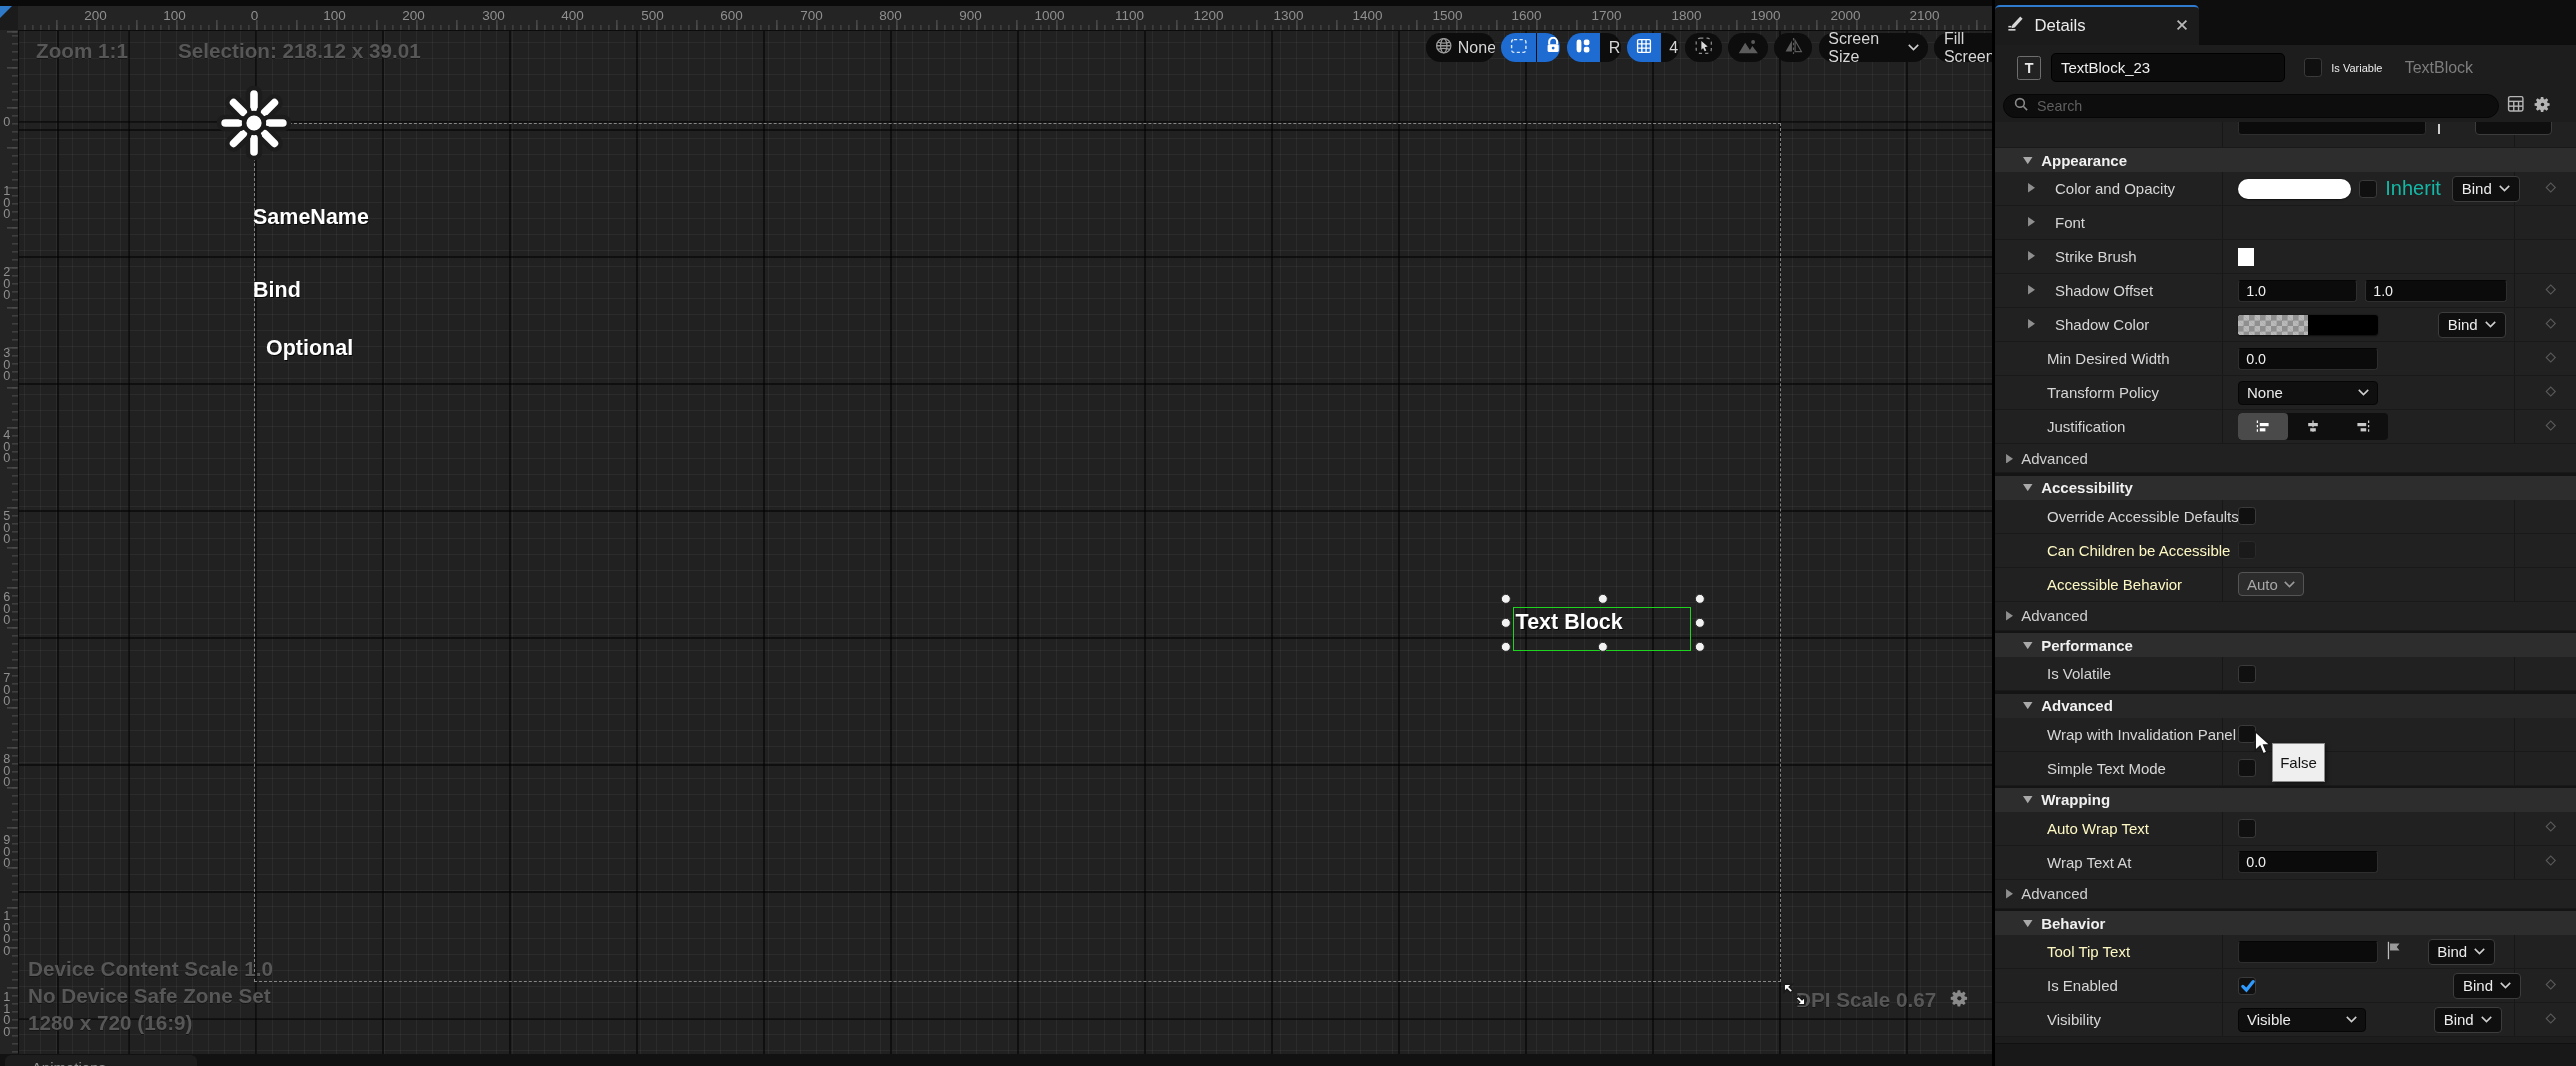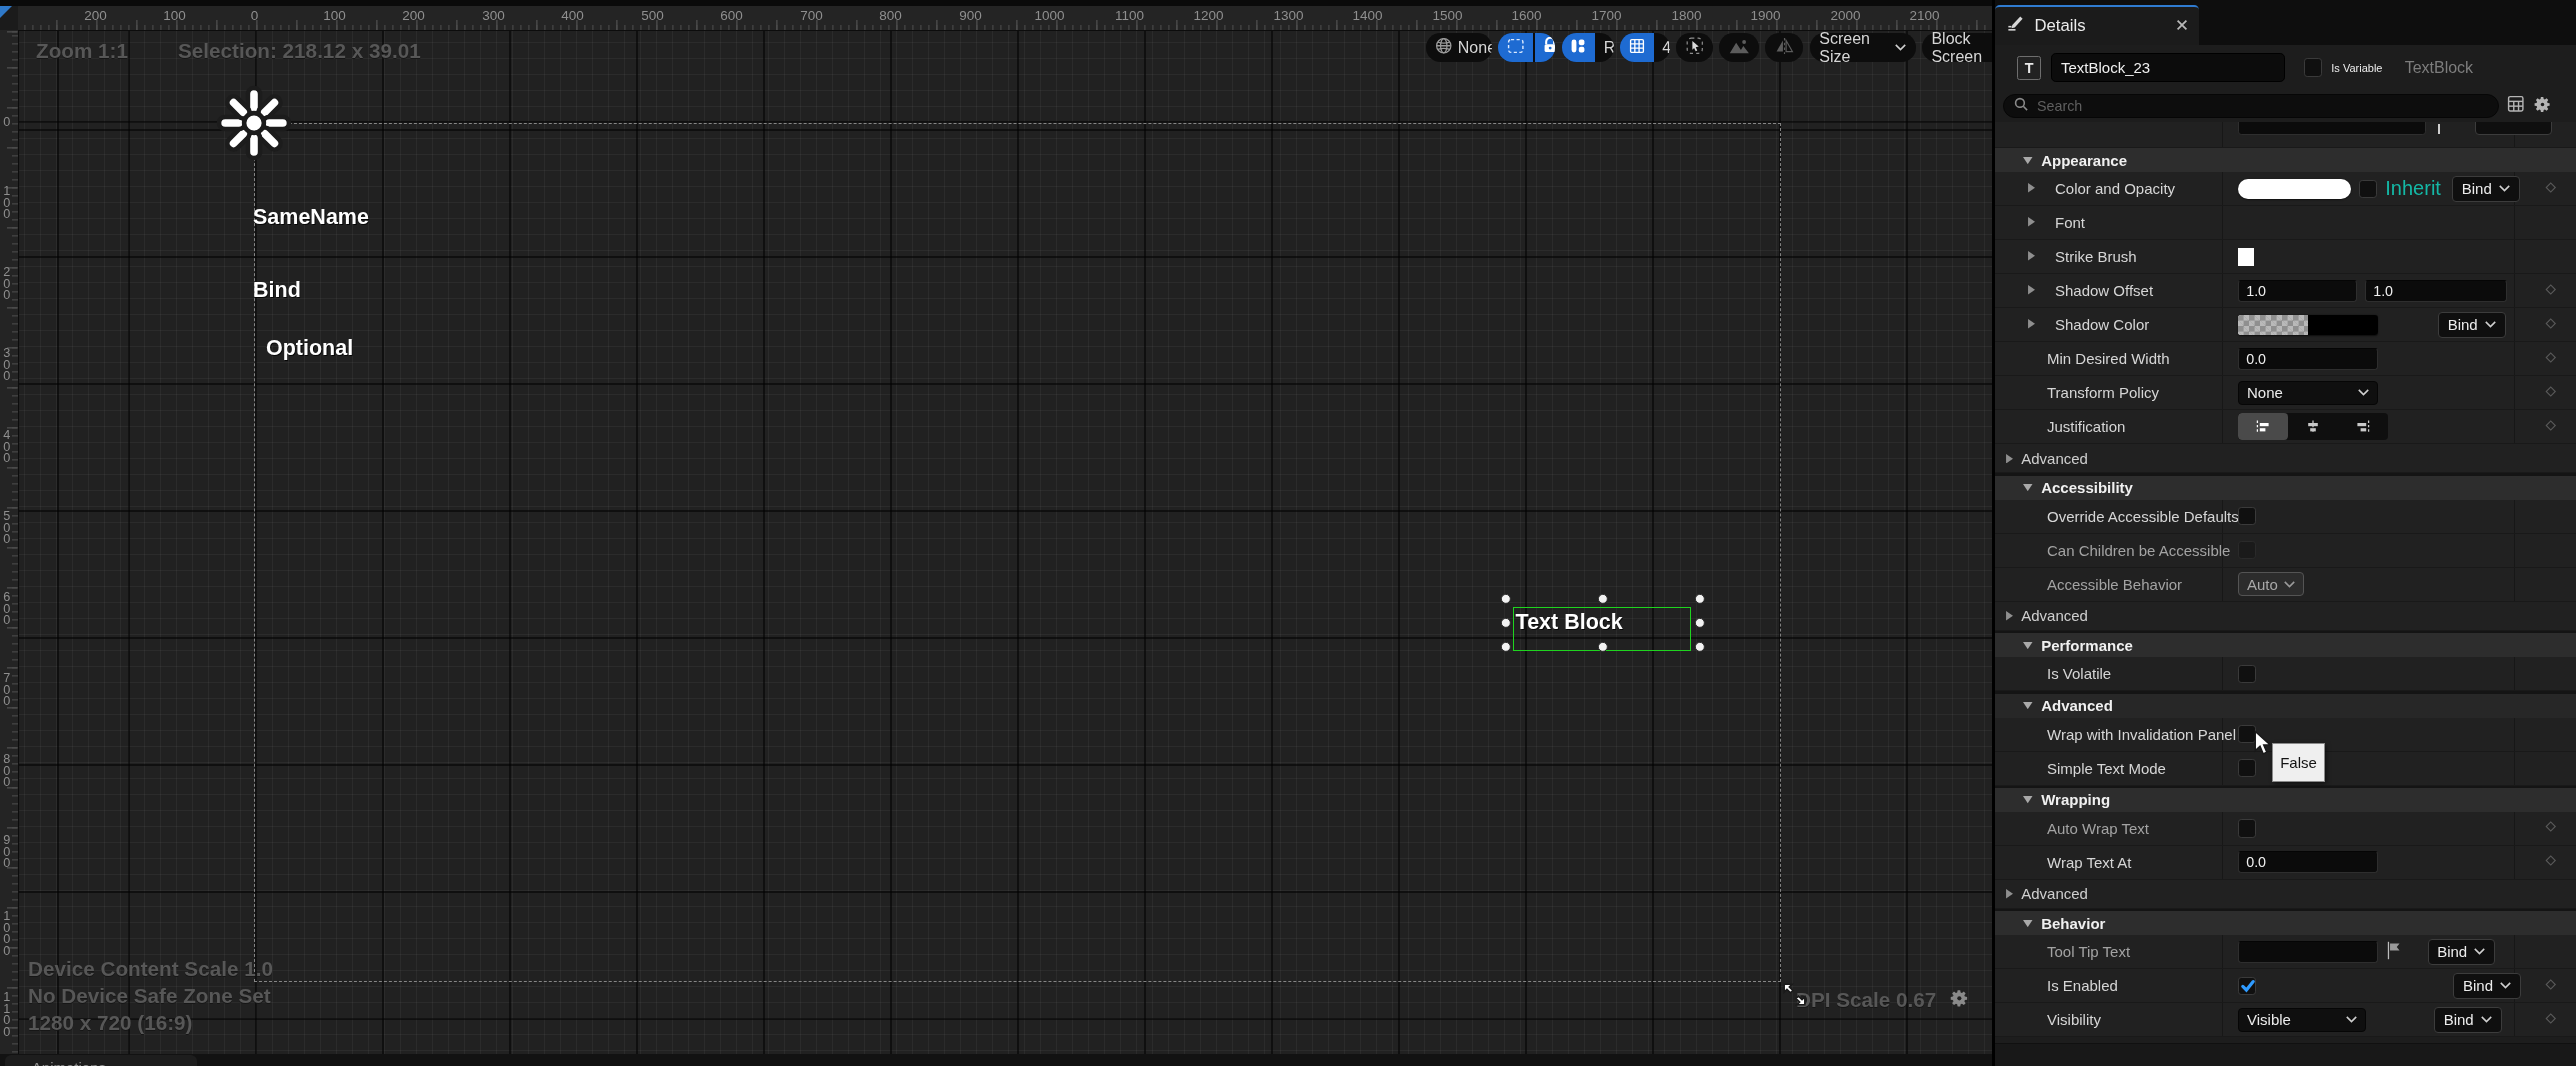--- a/index.html
+++ b/index.html
@@ -70,21 +70,21 @@
   #searchbox input{background:transparent;border:none;outline:none;color:#c9c9c9;font-size:14.3px;width:100%;font-family:"Liberation Sans",sans-serif;}
   #searchbox input::placeholder{color:#5f5f5f;}
 
   #plist{left:0;top:122px;width:581px;}
   .sec-gap{height:2.4px;background:#141414;}
   .shead{height:24px;background:#2d2d2d;display:flex;align-items:center;gap:8.7px;padding-left:28px;color:#f0f0f0;font-weight:bold;font-size:15px;}
   .prow{height:33px;background:#212121;border-bottom:0.8px solid #191919;position:relative;display:flex;align-items:center;}
   .prow .sep1,.prow .sep2{position:absolute;top:0;bottom:0;width:0.8px;background:#171717;}
   .prow .sep1{left:227px;} .prow .sep2{left:519px;}
   .plabel{position:absolute;left:60px;color:#d6d6d6;font-size:15px;white-space:nowrap;}
-  .plabel.dim{color:#a3a3a3;}
+  .plabel.dim{color:#fef9c3;}
   .pexp{position:absolute;left:33px;}
   .pval{position:absolute;left:243px;display:flex;align-items:center;gap:8px;}
   .pdiamond{position:absolute;left:549px;top:50%;transform:translateY(-50%);}
   .advrow{height:28px;background:#212121;border-bottom:0.8px solid #191919;display:flex;align-items:center;gap:8px;padding-left:11px;color:#cfcfcf;font-size:15px;}
   .txtin{background:#0b0b0b;border:0.8px solid #2e2e2e;border-top-color:#050505;border-radius:3.2px;height:22px;color:#f0f0f0;font-size:14.3px;padding:0 7.2px;font-family:"Liberation Sans",sans-serif;box-sizing:border-box;}
   .bindbtn{height:24px;background:#0f0f0f;border:0.8px solid #3c3c3c;border-radius:4px;display:flex;align-items:center;gap:7.2px;padding:0 8.7px;color:#ececec;font-size:15px;}
   .ddown{height:24px;background:#0f0f0f;border:0.8px solid #060606;border-radius:4px;display:flex;align-items:center;justify-content:space-between;padding:0 8px;color:#ececec;font-size:15px;box-sizing:border-box;}
   .ddown.mini{background:#2c2c2c;border:0.8px solid #545454;color:#a8a8a8;justify-content:flex-start;gap:6.4px;}
   .swatch-white{width:113px;height:20.7px;border-radius:10.3px;background:#fff;box-shadow:0 0.8px 1.6px rgba(0,0,0,.6);}
   .swatch-sq{width:16px;height:17.5px;background:#fff;}
@@ -304,21 +304,21 @@
             <path d="M14 3 L14 17 L22 17 Z" fill="none" stroke="#bdbdbd" stroke-width="1.5"></path>
           </svg></span>
     </div>
     <div class="tb-btn">
       <span>Screen Size</span>
       <svg class="chev" viewBox="0 0 14 9">
           <path d="M1 1 L7 7 L13 1" fill="none" stroke="#cfcfcf" stroke-width="2"></path>
         </svg>
     </div>
     <div class="tb-btn">
-      <span>Block Screen</span>
+      <span>Fill Screen</span>
       <svg class="chev" viewBox="0 0 14 9">
           <path d="M1 1 L7 7 L13 1" fill="none" stroke="#cfcfcf" stroke-width="2"></path>
         </svg>
     </div>
   </div>
 </div>
 
 <div class="abs" style="left:1992px;top:0;width:3.2px;height:1067px;background:#000;"></div>
 
 <div class="abs" id="details">

